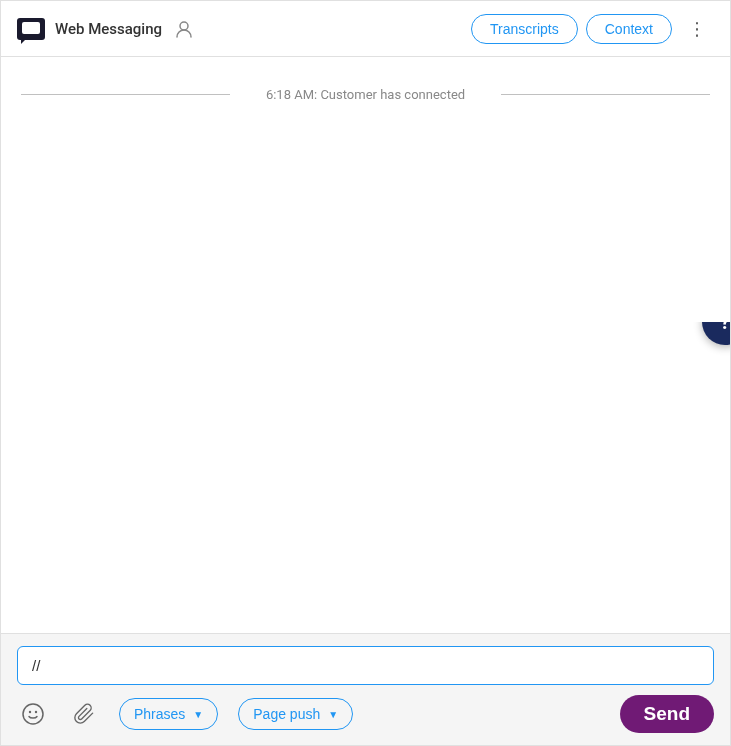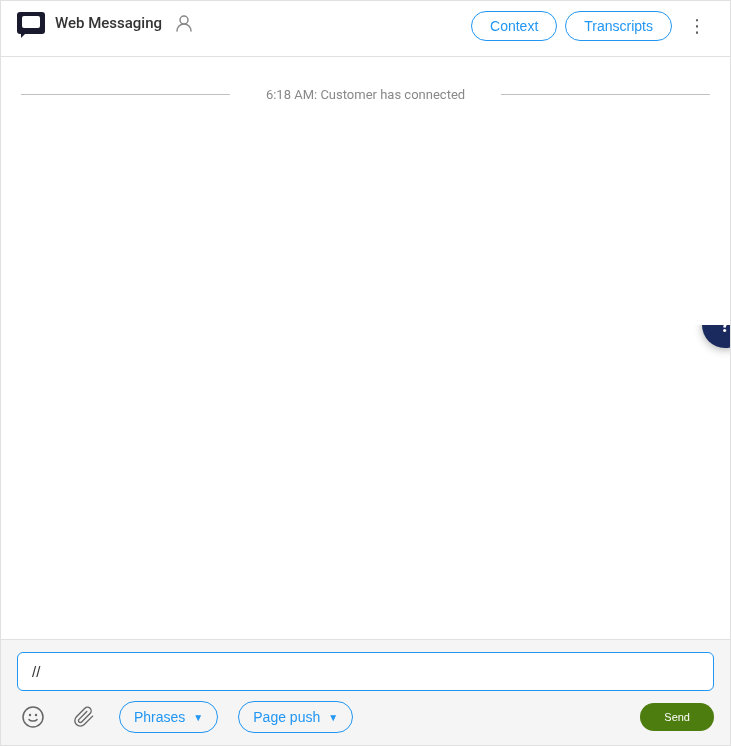--- a/index.html
+++ b/index.html
@@ -26,21 +26,21 @@
       display: flex;
       flex-direction: column;
       border: 1px solid #e0e0e0;
       position: relative;
       overflow: hidden;
     }
 
     
     .header {
       display: flex;
-      align-items: flex-start;
+      align-items: center;
       padding: 10px 16px;
       border-bottom: 1px solid #e0e0e0;
       background: #ffffff;
       height: 56px;
       flex-shrink: 0;
     }
 
     .header-left {
       display: flex;
       align-items: center;
@@ -233,27 +233,27 @@
       font-weight: 500;
     }
 
     .dropdown-arrow {
       font-size: 10px;
       margin-left: 2px;
     }
 
     .send-btn {
       margin-left: auto;
-      background: #4d7c0f;
+      background: #701a75;
       color: white;
       border: none;
       padding: 8px 24px;
       border-radius: 20px;
-      font-size: 11px;
-      font-weight: 400;
+      font-size: 19px;
+      font-weight: 700;
       cursor: pointer;
     }
   </style>
 </head>
 <body>
 
 <div class="chat-window">
 
   <div class="header">
     <div class="header-left">
@@ -267,22 +267,22 @@
       <span class="header-title">Web Messaging</span>
 
       <div class="user-icon">
         <svg width="20" height="20" viewBox="0 0 20 20" fill="none">
           <circle cx="10" cy="7" r="4" stroke="#888" stroke-width="1.5"></circle>
           <path d="M3 18c0-3.866 3.134-7 7-7s7 3.134 7 7" stroke="#888" stroke-width="1.5" stroke-linecap="round"></path>
         </svg>
       </div>
     </div>
     <div class="header-actions">
+      <button class="btn-outline">Transcripts</button>
       <button class="btn-outline">Context</button>
-      <button class="btn-outline">Transcripts</button>
       <button class="more-menu-btn">⋮</button>
     </div>
   </div>
 
   <div class="messages-area">
 
     <div class="system-message">
       <div class="system-message-line"></div>
       <span class="system-message-text">6:18 AM: Customer has connected</span>
       <div class="system-message-line"></div>

